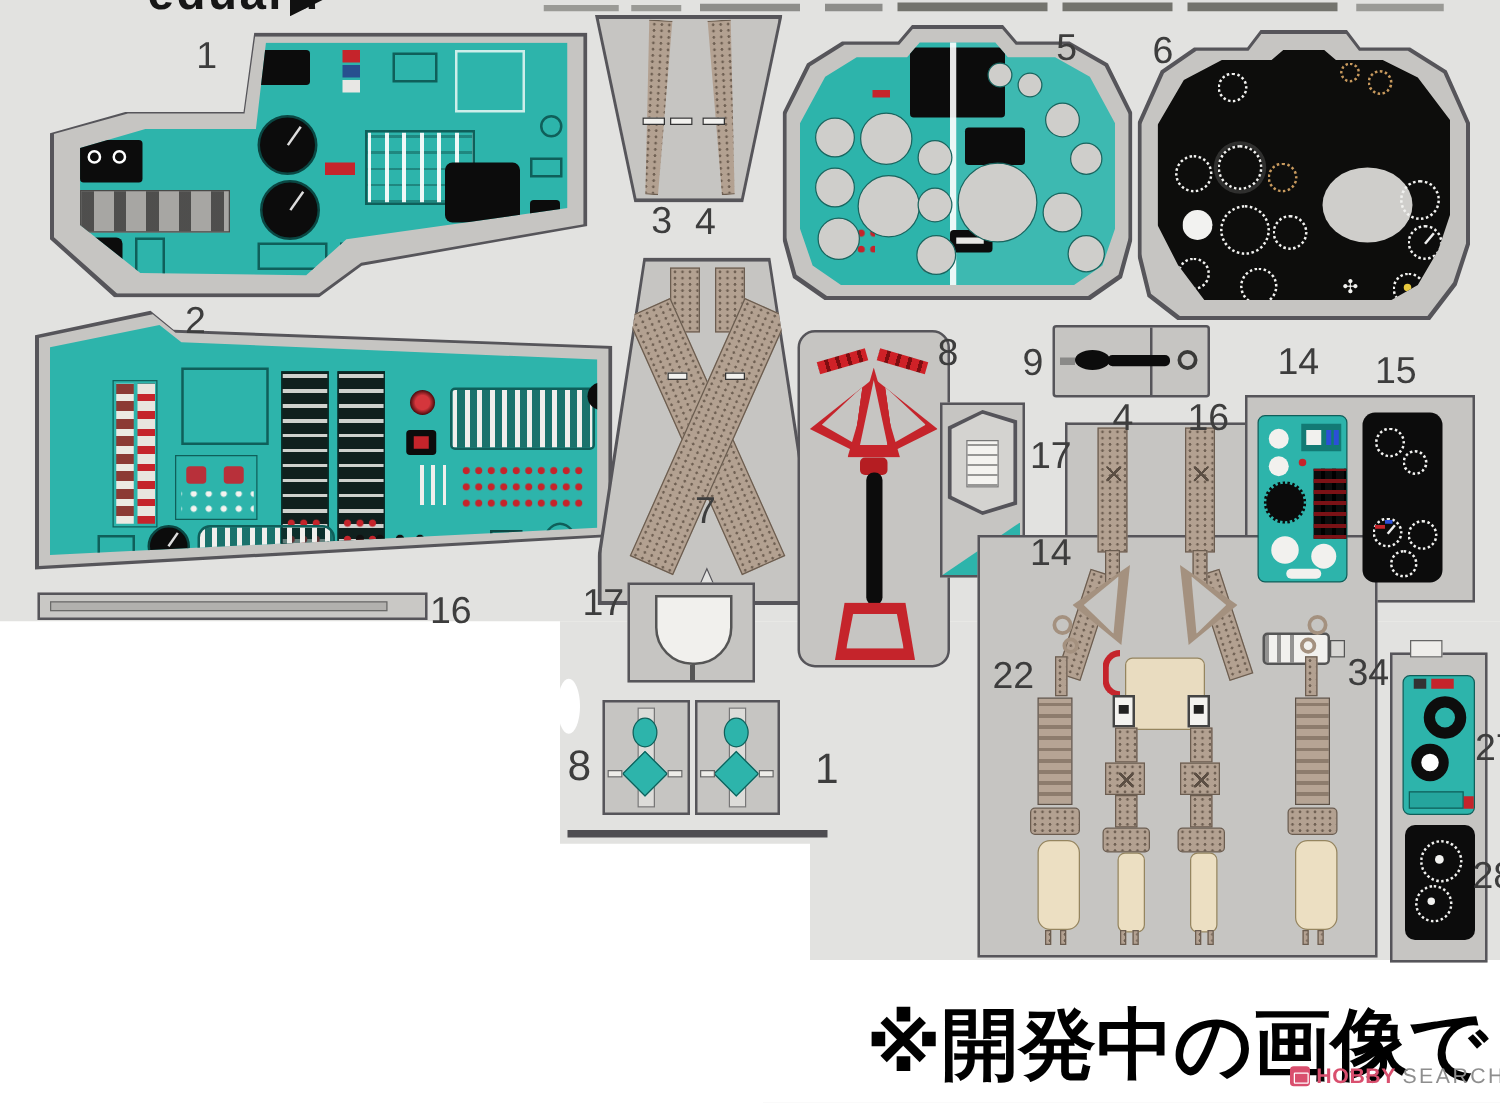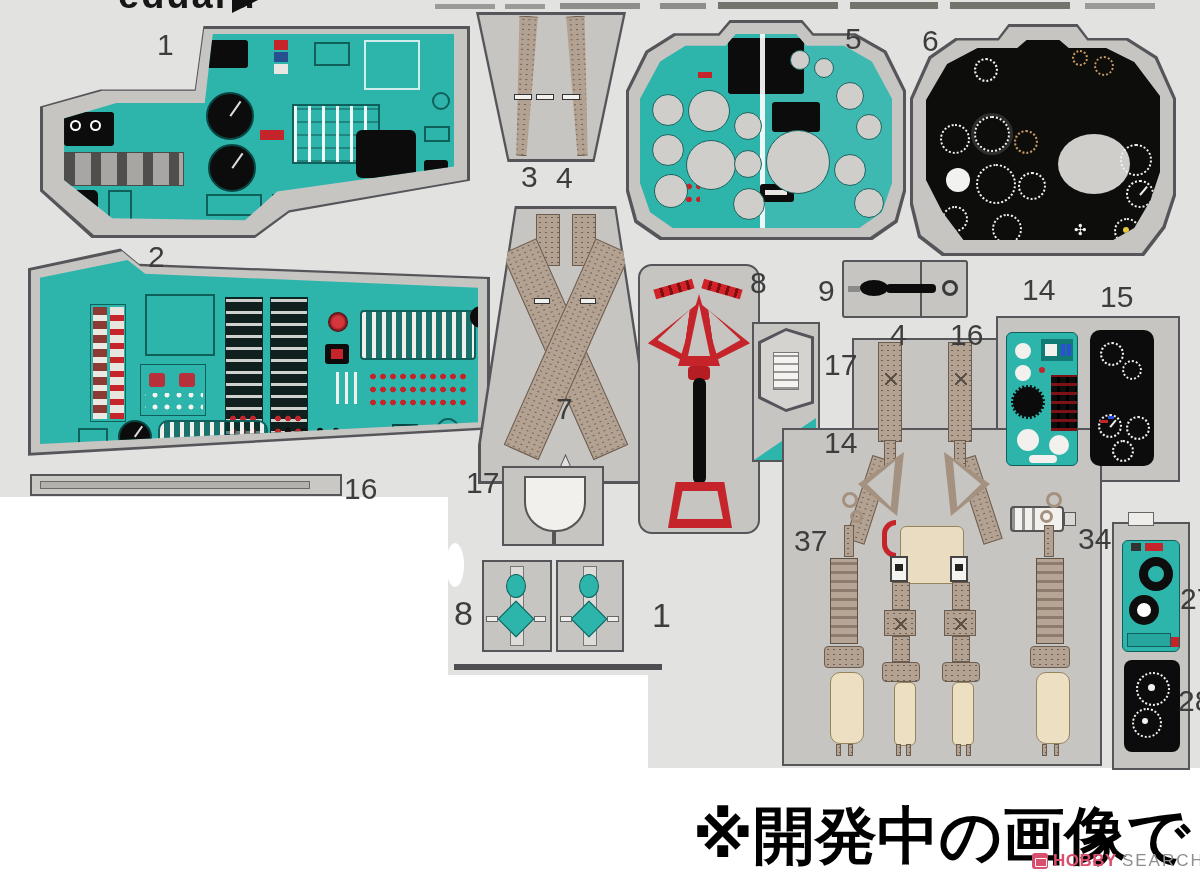--- a/index.html
+++ b/index.html
@@ -327,21 +327,21 @@
   <div class="a" style="left:1090px;top:330px;width:64px;height:136px;background:#0c0c0c;border-radius:10px;z-index:6;">
     <div class="gauge g-d" style="left:10px;top:12px;width:20px;height:20px;"></div>
     <div class="gauge g-d" style="left:32px;top:30px;width:16px;height:16px;"></div>
     <div class="gauge g-n" style="left:8px;top:84px;width:20px;height:20px;"></div>
     <div class="a" style="left:10px;top:90px;width:8px;height:3px;background:#c5242b;"></div>
     <div class="a" style="left:18px;top:86px;width:6px;height:3px;background:#2b4fd8;"></div>
     <div class="gauge g-d" style="left:36px;top:86px;width:20px;height:20px;"></div>
     <div class="gauge g-d" style="left:22px;top:110px;width:18px;height:18px;"></div>
   </div>
 
-  <span class="plbl" style="left:794px;top:524px;">37</span>
+  <span class="plbl" style="left:794px;top:524px;">22</span>
   <span class="plbl" style="left:1078px;top:522px;">34</span>
   <div class="fret" style="left:782px;top:428px;width:320px;height:338px;">
     <div class="beige" style="left:116px;top:96px;width:62px;height:56px;background:#e9dcc0;"></div>
     <div class="a" style="left:226px;top:76px;width:54px;height:26px;background:#f2f1ee;border:2px solid #555;border-radius:4px;
          background-image:repeating-linear-gradient(90deg,rgba(70,70,70,.55) 0 3px,transparent 3px 10px);background-size:24px 100%;background-repeat:no-repeat;"></div>
     <div class="a" style="left:280px;top:82px;width:12px;height:14px;background:#d8d7d4;border:1px solid #555;"></div>
 
     <div class="a" style="left:98px;top:90px;width:14px;height:38px;border:5px solid #c5242b;border-right:none;border-radius:20px 0 0 20px;"></div>
 
     <div class="tanstrap" style="left:88px;top:28px;width:20px;height:88px;transform:rotate(18deg);transform-origin:50% 0;"></div>

